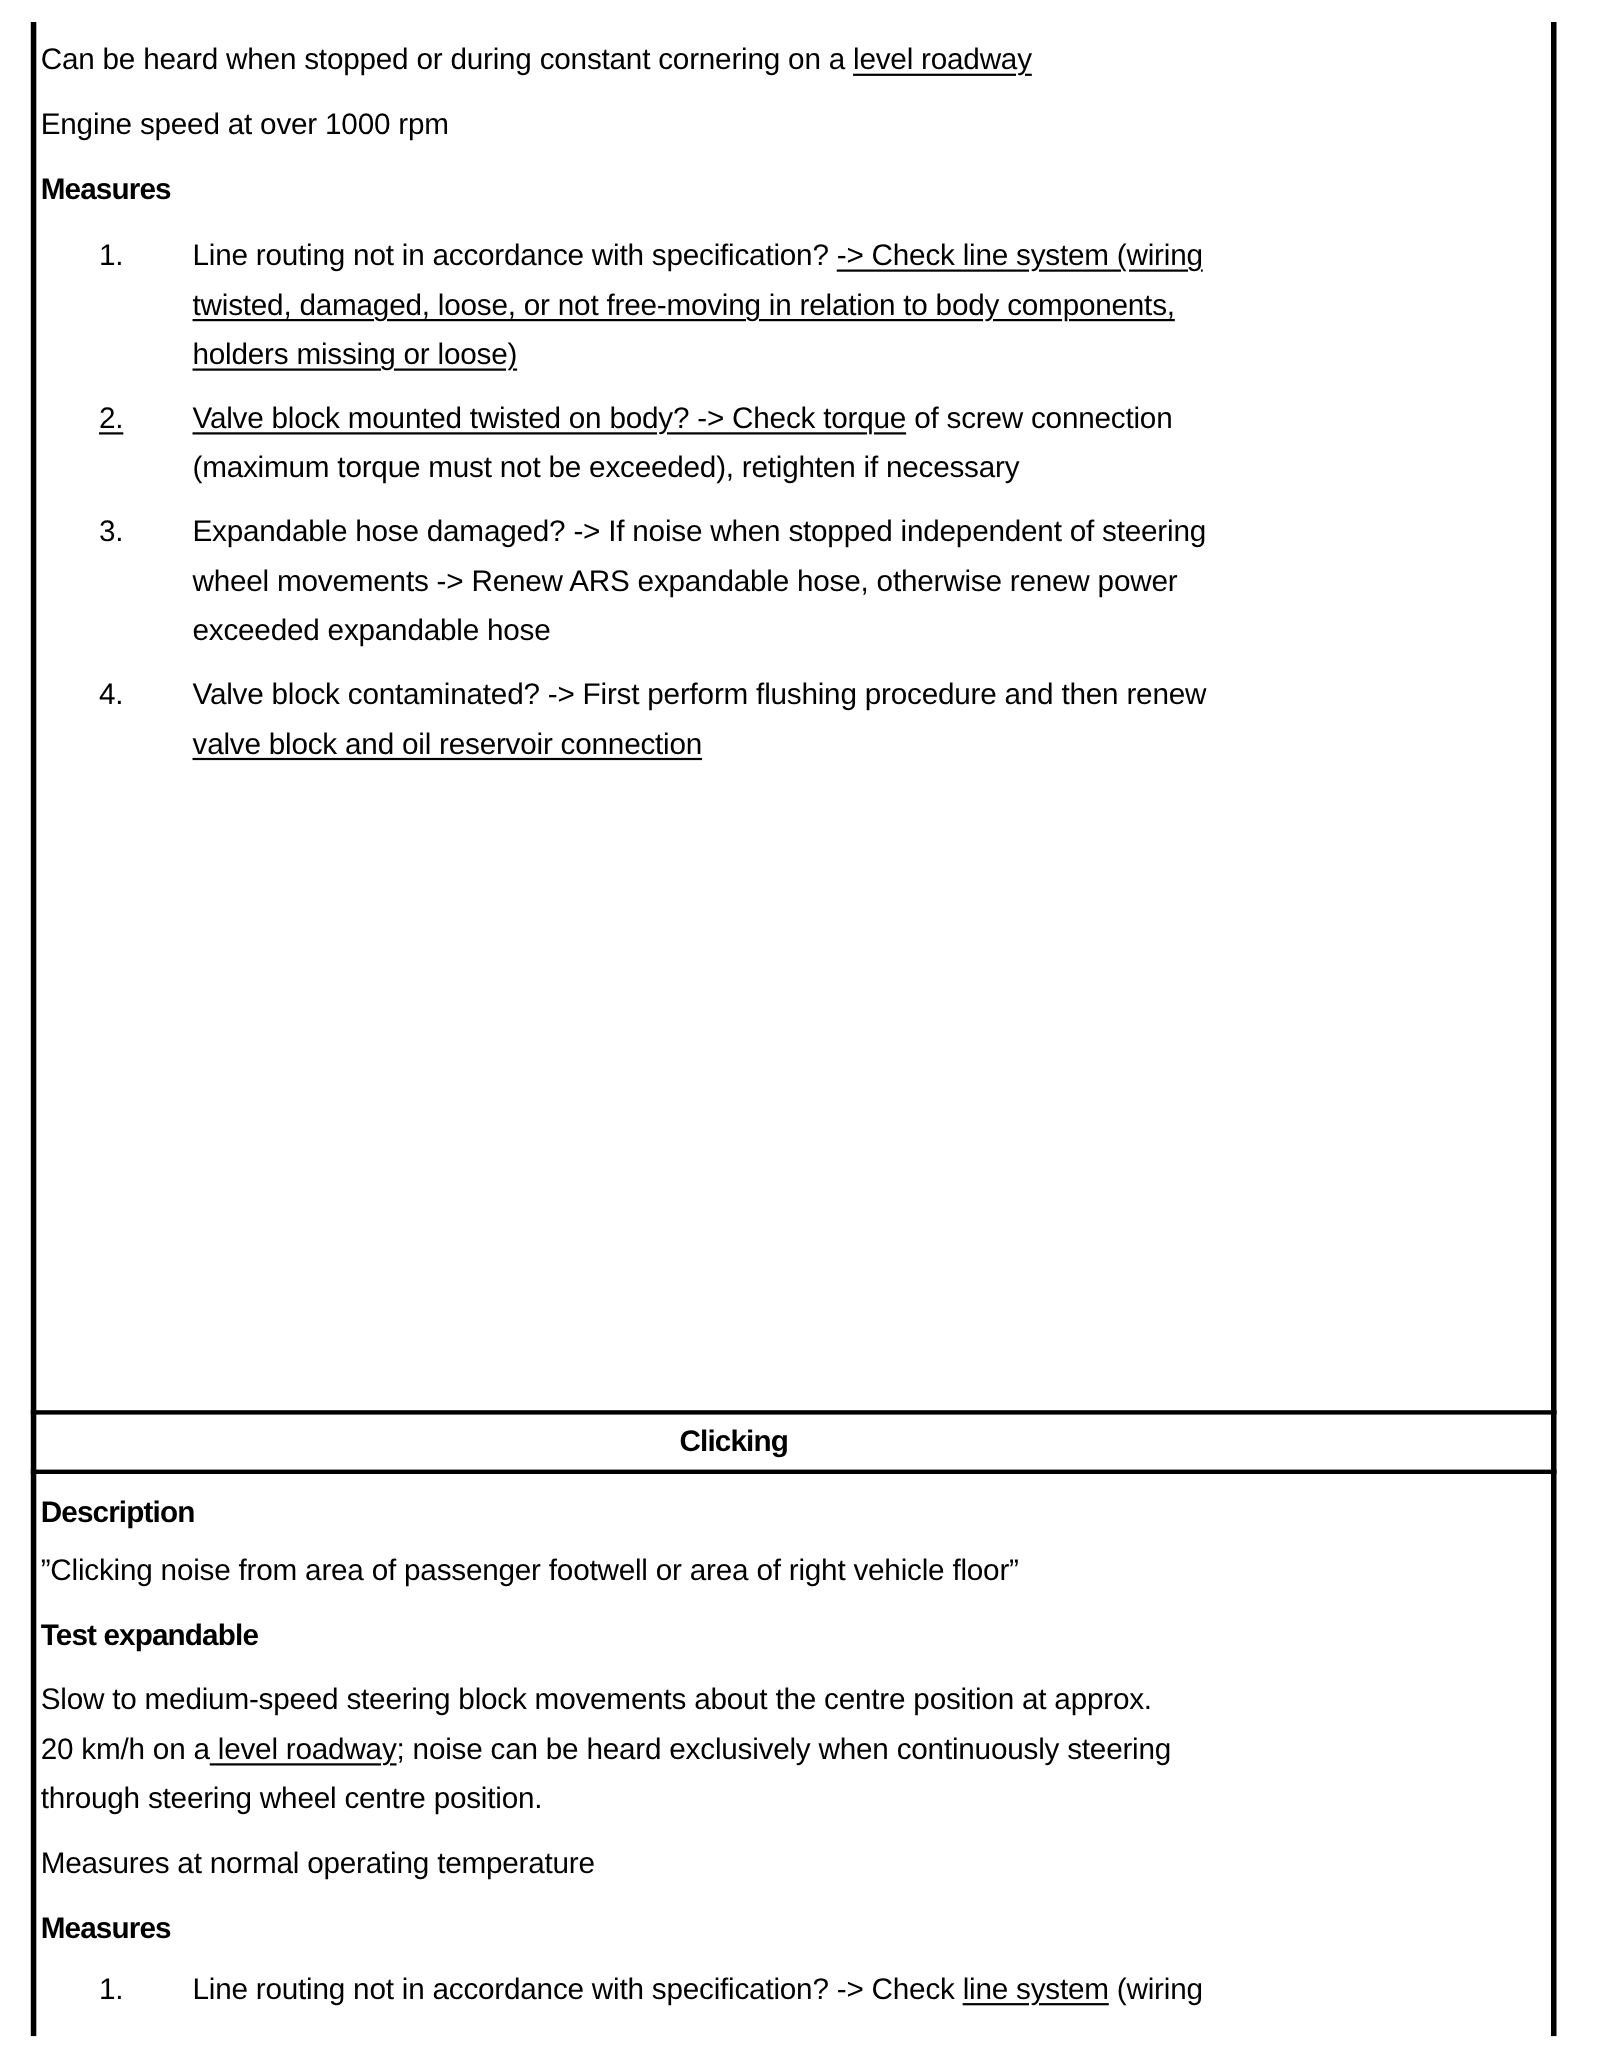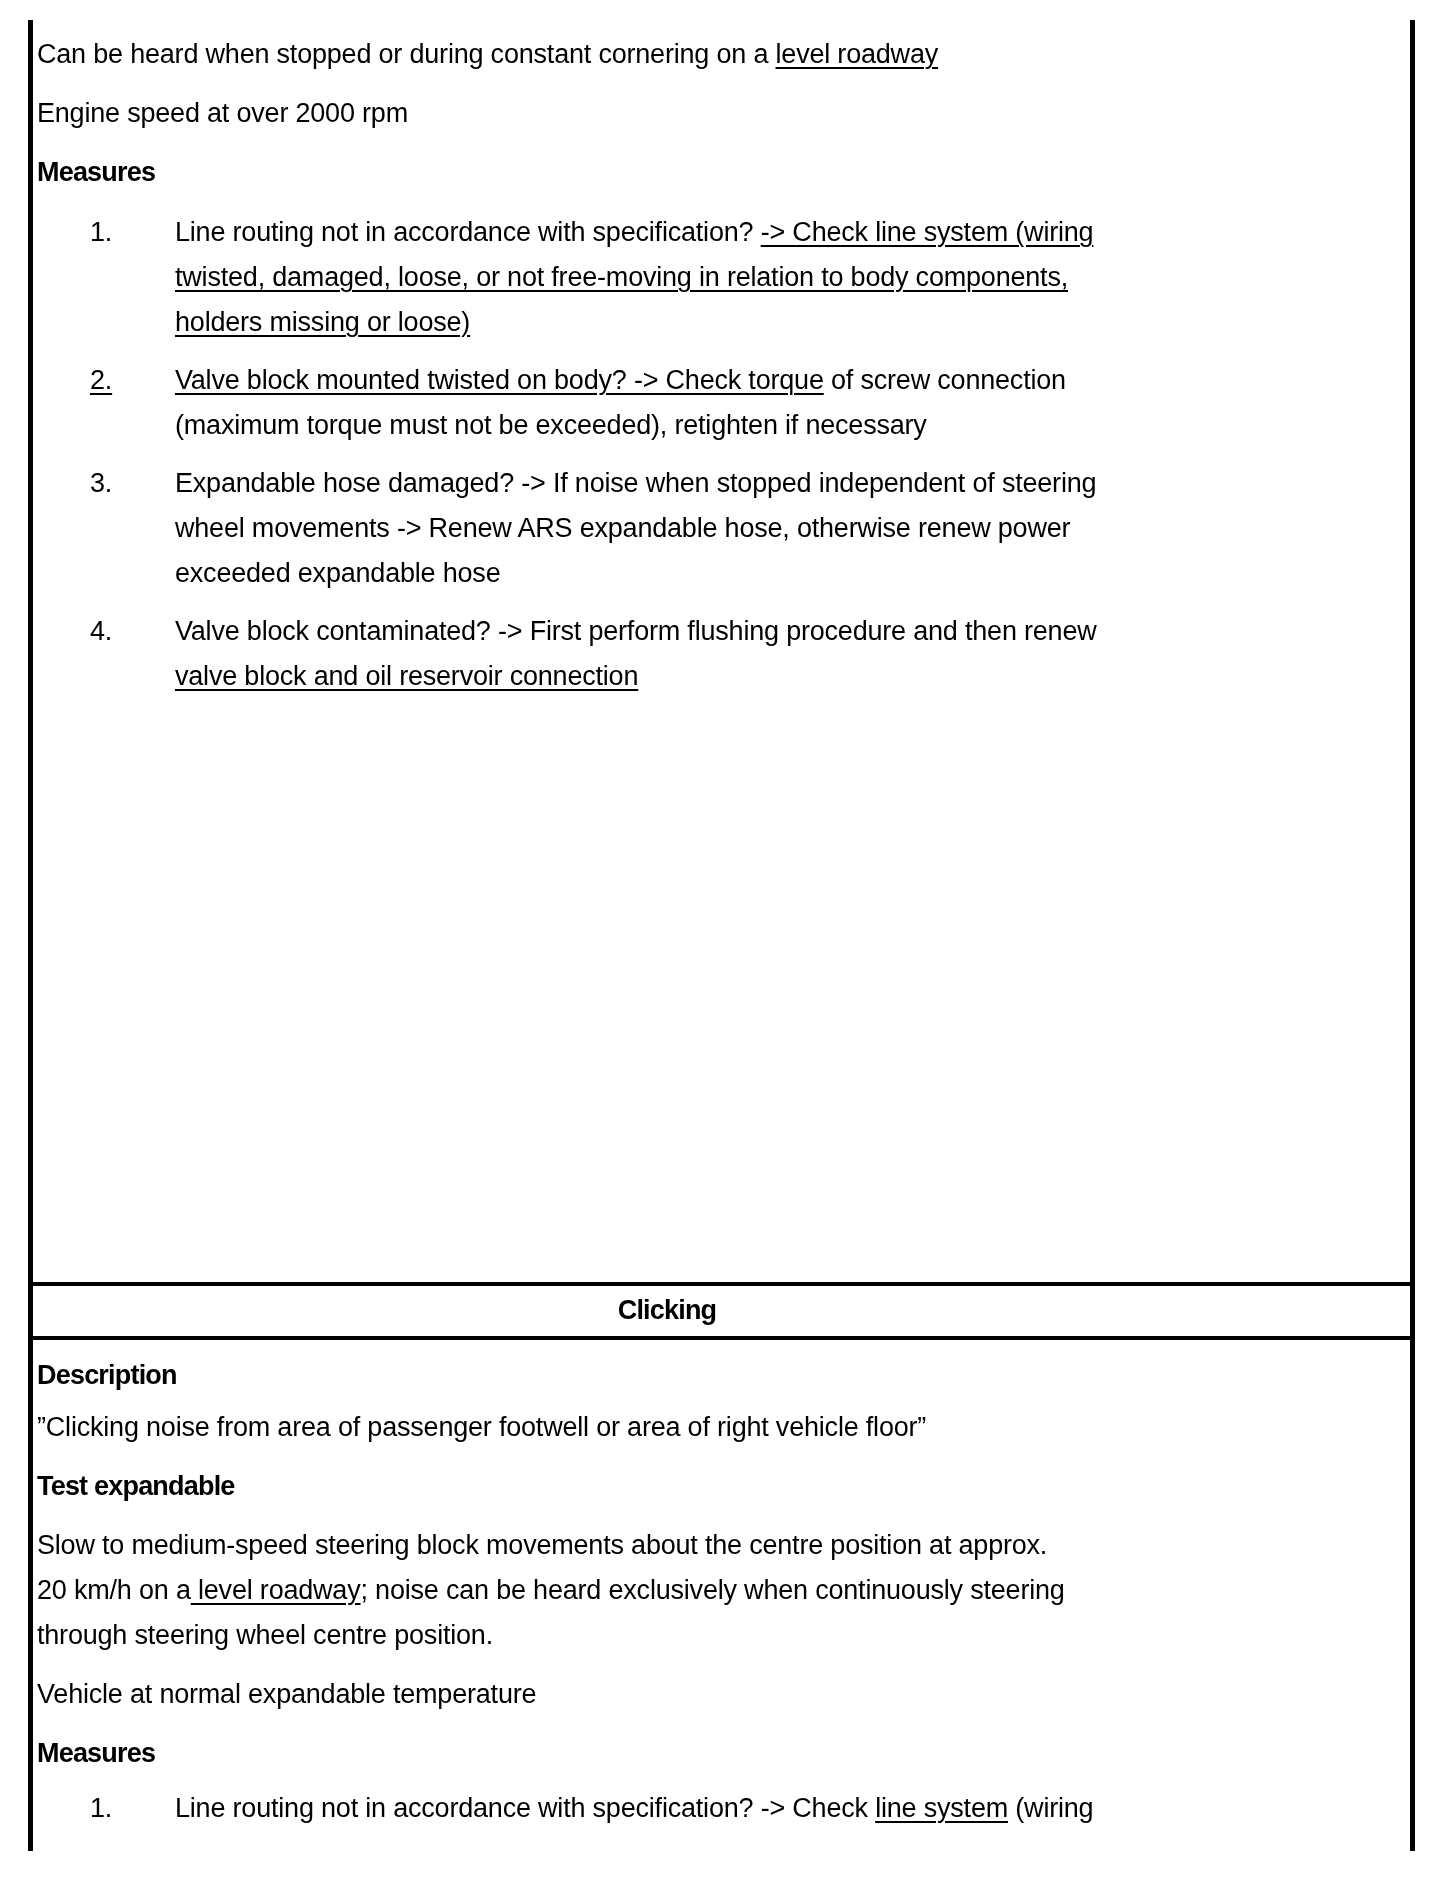--- a/index.html
+++ b/index.html
@@ -19,21 +19,21 @@
 </style>
 </head>
 <body>
 
 <div class="frame-left"></div>
 <div class="frame-right"></div>
 
 <div class="line p" style="top:37px;">
   <span>Can be heard when stopped or during constant cornering on a </span><span class="u">level roadway</span>
 </div>
-<div class="line p" style="top:96px;">Engine speed at over 2000 rpm</div>
+<div class="line p" style="top:96px;">Engine speed at over 1000 rpm</div>
 <div class="line p bold" style="top:155px;">Measures</div>
 
 <div class="line num" style="top:215px;">1.</div>
 <div class="line li" style="top:215px;">
   <span>Line routing not in accordance with specification? </span><span class="u">-&gt; Check line system (wiring</span>
 </div>
 <div class="line li u" style="top:260px;">twisted, damaged, loose, or not free-moving in relation to body components,</div>
 <div class="line li u" style="top:305px;">holders missing or loose)</div>
 
 <div class="line num u" style="top:363px;">2.</div>
@@ -56,19 +56,19 @@
 <div class="hrule" style="top:1336px;"></div>
 
 <div class="line p bold" style="top:1326px;margin-top:32px;">Description</div>
 <div class="line p" style="top:1410px;">”Clicking noise from area of passenger footwell or area of right vehicle floor”</div>
 <div class="line p bold" style="top:1469px;">Test expandable</div>
 <div class="line p" style="top:1528px;">Slow to medium-speed steering block movements about the centre position at approx.</div>
 <div class="line p" style="top:1573px;">
   <span>20 km/h on a</span><span class="u"> level roadway</span><span>; noise can be heard exclusively when continuously steering</span>
 </div>
 <div class="line p" style="top:1618px;">through steering wheel centre position.</div>
-<div class="line p" style="top:1677px;">Vehicle at normal expandable temperature</div>
+<div class="line p" style="top:1677px;">Measures at normal operating temperature</div>
 <div class="line p bold" style="top:1736px;">Measures</div>
 
 <div class="line num" style="top:1791px;">1.</div>
 <div class="line li" style="top:1791px;">
   <span>Line routing not in accordance with specification? -&gt; Check </span><span class="u">line system</span><span> (wiring</span>
 </div>
 
 </body></html>

